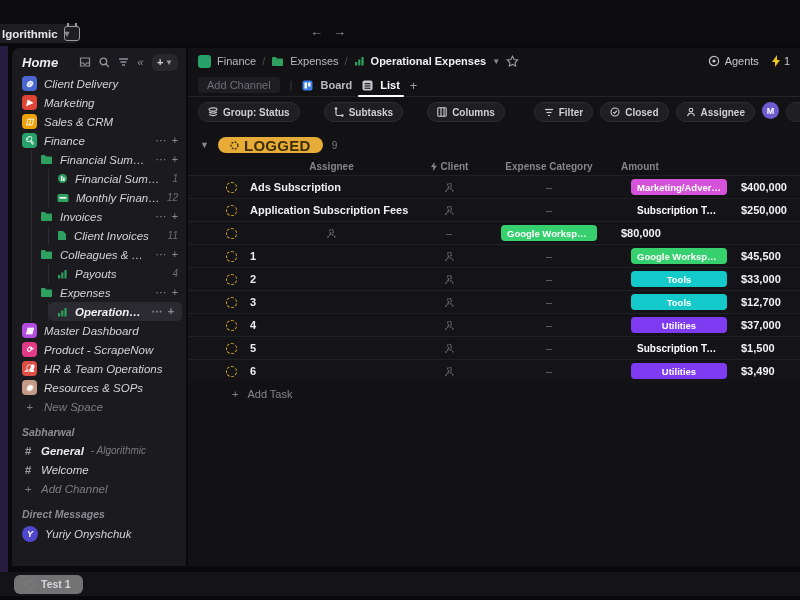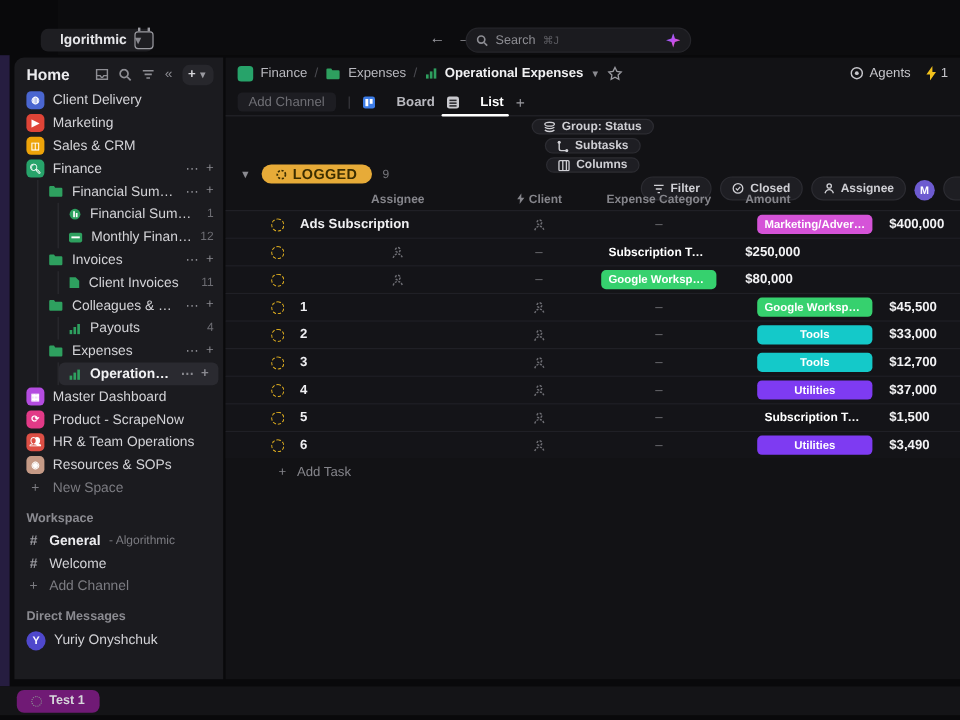--- a/index.html
+++ b/index.html
@@ -2,21 +2,21 @@
 <html><head>
 <meta charset="utf-8">
 <style>
   html,body{margin:0;padding:0;background:#09090b;}
   body{width:800px;height:600px;position:relative;overflow:hidden;
        font-family:"Liberation Sans",sans-serif;color:#e4e4e7;
        -webkit-font-smoothing:antialiased;}
   svg{display:block;}
 
   
-  .topbar{position:absolute;top:0;left:0;right:0;height:46px;background:#0c0c0e;margin-left:48px;}
+  .topbar{position:absolute;top:0;left:0;right:0;height:46px;background:#0c0c0e;}
   .ws-pill{position:absolute;top:24px;left:-14px;height:19px;background:#1e1e22;
            border-radius:6px;display:flex;align-items:center;gap:5px;padding:0 8px 0 16px;
            font-size:11.5px;font-weight:700;color:#e7e7ea;}
   .ws-chev{color:#8a8a90;font-size:9px;}
   .cal-ic{position:absolute;top:26px;left:64px;width:14px;height:13px;border:1.6px solid #9a9aa0;
           border-radius:3px;}
   .cal-ic:before{content:"";position:absolute;top:-4px;left:2px;width:2px;height:3px;background:#9a9aa0;}
   .cal-ic:after{content:"";position:absolute;top:-4px;right:2px;width:2px;height:3px;background:#9a9aa0;}
   .nav-arrows{position:absolute;top:24px;left:310px;display:flex;gap:10px;color:#9a9aa0;
               font-size:13px;}
@@ -26,21 +26,21 @@
   .searchbar .ph{font-size:10.5px;color:#8d8d93;}
   .searchbar .kbd{font-size:9px;color:#5c5c62;}
   .spark{margin-left:auto;width:12px;height:12px;background:linear-gradient(135deg,#6d6df5,#c44df0,#f06292);
          clip-path:polygon(50% 0,62% 38%,100% 50%,62% 62%,50% 100%,38% 62%,0 50%,38% 38%);}
 
   
   .purple-strip{position:absolute;left:0;top:46px;width:8px;height:526px;background:#261d40;}
 
   
   .sidebar{position:absolute;left:12px;top:48px;width:174px;height:518px;background:#1b1b1f;
-           border-radius:8px 0 0 0;overflow:hidden;font-size:11.5px;}
+           border-radius:8px 0 0 0;overflow:hidden;font-size:11.5px;font-style:italic;}
   .sb-head{display:flex;align-items:center;height:24px;padding:2px 8px 0 10px;gap:8px;}
   .sb-title{font-size:13px;font-weight:700;color:#ececef;margin-right:auto;}
   .sb-ic{color:#8e8e94;display:flex;align-items:center;}
   .sb-addpill{background:#27272c;border-radius:6px;height:17px;display:flex;align-items:center;
               padding:0 5px;gap:2px;color:#d6d6da;font-size:11px;font-weight:700;}
   .sb-addpill .c{font-size:8px;color:#9a9aa0;}
   .row{display:flex;align-items:center;height:19px;padding:0 8px 0 10px;gap:7px;color:#d3d3d7;}
   .row .lbl{white-space:nowrap;overflow:hidden;text-overflow:ellipsis;flex:1;}
   .row .cnt{font-size:10px;color:#6d6d73;}
   .row .acts{display:flex;gap:6px;color:#8a8a90;font-size:11px;}
@@ -63,37 +63,37 @@
   
   .main{position:absolute;left:188px;top:48px;width:612px;height:518px;background:#121215;}
   .bc-row{display:flex;align-items:center;height:26px;padding:0 10px;gap:6px;font-size:11px;color:#b9b9bf;}
   .bc-sep{color:#4c4c52;}
   .bc-cur{color:#f1f1f3;font-weight:700;}
   .bc-ic{width:13px;height:13px;border-radius:3px;flex:none;}
   .bc-right{margin-left:auto;display:flex;align-items:center;gap:12px;color:#c6c6cb;font-size:11px;}
   .tabs{display:flex;align-items:center;height:22px;padding:0 10px;gap:10px;
         border-bottom:1px solid #232328;font-size:11px;}
   .ghost-tab{background:#1d1d22;border-radius:4px;padding:2px 9px;color:#6f6f75;}
-  .tab{display:flex;align-items:center;gap:17px;color:#b9b9bf;font-weight:700;height:100%;position:relative;}
+  .tab{display:flex;align-items:center;gap:7px;color:#b9b9bf;font-weight:700;height:100%;position:relative;}
   .tab.active{color:#ffffff;}
   .tab.active:after{content:"";position:absolute;left:-4px;right:-4px;bottom:-1px;height:2px;background:#fff;border-radius:2px;}
   .tab-sep{color:#3c3c42;}
   .tab-plus{color:#9a9aa0;font-size:13px;}
-  .toolbar{display:flex;align-items:center;height:26px;padding:2px 10px 0;gap:3px;font-size:10px;flex-direction:column;}
+  .toolbar{display:flex;align-items:center;height:26px;padding:2px 10px 0;gap:24px;font-size:10px;}
   .pill{display:flex;align-items:center;gap:5px;background:#1e1e23;border:1px solid #2c2c32;
         border-radius:10px;height:18px;padding:0 9px;color:#cfcfd4;font-weight:700;}
-  .tb-right{margin-left:auto;display:flex;align-items:flex-end;gap:7px;}
+  .tb-right{margin-left:auto;display:flex;align-items:flex-start;gap:7px;}
   .avatar{width:17px;height:17px;border-radius:50%;background:#6d5bd0;color:#fff;font-size:9px;
           font-weight:700;display:flex;align-items:center;justify-content:center;}
   .cut-pill{width:14px;height:18px;background:#1e1e23;border:1px solid #2c2c32;border-radius:10px 0 0 10px;
             margin-right:-12px;}
   .group-hd{display:flex;align-items:center;height:20px;margin:10px 0 2px;padding:0 12px;gap:9px;}
   .g-chev{color:#8a8a90;font-size:9px;}
   .status-pill{display:flex;align-items:center;gap:5px;border-radius:9px;height:16px;padding:0 12px;
-               color:#3c2e00;font-size:12px;font-weight:700;letter-spacing:.3px;}
+               color:#3c2e00;font-size:15px;font-weight:700;letter-spacing:.3px;}
   .g-cnt{color:#77777d;font-size:10px;}
   .tgrid{display:grid;grid-template-columns:18px 175px 60px 140px 120px 1fr;align-items:center;
          padding:0 12px 0 38px;}
   .thead{height:18px;font-size:10px;color:#85858b;font-weight:700;}
   .thead .c-name{padding-left:6px;}
   .cc{text-align:center;}
   .c-amount{padding-left:2px;}
   .trow{height:22px;border-top:1px solid #202026;font-size:11px;background:#141418;}
   .trow:last-of-type{border-bottom:1px solid #202026;}
   .t-name{padding-left:6px;font-weight:700;color:#efeff2;white-space:nowrap;overflow:hidden;}
@@ -105,45 +105,36 @@
   .badge.plain{background:transparent!important;font-size:10px;}
   .t-amount{padding-left:2px;font-weight:700;color:#f2f2f4;}
   .addtask{display:flex;align-items:center;height:24px;padding-left:44px;gap:9px;color:#85858b;
            font-size:11px;}
   .status-ic{width:11px;height:11px;border-radius:50%;border:1.5px dashed #d7a81f;box-sizing:border-box;}
   .mini-ic{flex:none;}
 
   
   .bottombar{position:absolute;left:0;right:0;top:572px;height:24px;background:#141417;
              display:flex;align-items:center;padding-left:14px;}
-  .btab{display:flex;align-items:center;gap:6px;background:#701a75;border-radius:6px;height:19px;
+  .btab{display:flex;align-items:center;gap:6px;background:#737373;border-radius:6px;height:19px;
         padding:0 12px;font-size:10.5px;font-weight:700;color:#d6d6da;}
   .btab-dot{width:9px;height:9px;border-radius:50%;border:1.5px dotted #8a8a90;box-sizing:border-box;}
 </style>
 </head>
 <body>
 
 <div class="topbar">
   <div class="ws-pill">
     <span>lgorithmic</span>
     <span class="ws-chev">▼</span>
   </div>
   <div class="cal-ic"></div>
   <div class="nav-arrows">
     <span>←</span>
     <span>→</span>
-  </div>
-  <div class="searchbar">
-    <svg width="10" height="10" viewBox="0 0 10 10">
-      <circle cx="4" cy="4" r="3" fill="none" stroke="#8d8d93" stroke-width="1.4"></circle>
-      <line x1="6.4" y1="6.4" x2="9" y2="9" stroke="#8d8d93" stroke-width="1.4"></line>
-    </svg>
-    <span class="ph">Search</span>
-    <span class="kbd">⌘J</span>
-    <span class="spark"></span>
   </div>
 </div>
 
 <div class="purple-strip"></div>
 
 <div class="sidebar">
   <div class="sb-head">
     <span class="sb-title">Home</span>
     <span class="sb-ic">
       <svg width="12" height="12" viewBox="0 0 12 12">
@@ -298,21 +289,21 @@
   </div>
   <div class="row">
     <span class="sp-ic" style="background: rgb(197, 154, 134);">◉</span>
     <span class="lbl">Resources &amp; SOPs</span>
   </div>
   <div class="row dim-row">
     <span style="width:15px;text-align:center;">+</span>
     <span class="lbl">New Space</span>
   </div>
 
-  <div class="sec-lbl">Workspace</div>
+  <div class="sec-lbl">Sabharwal</div>
   <div class="row">
     <span class="hash">#</span>
     <span class="lbl" style="flex:none;font-weight:700;color:#ececef;">General</span>
     <span class="suffix">- Algorithmic</span>
   </div>
   <div class="row">
     <span class="hash">#</span>
     <span class="lbl">Welcome</span>
   </div>
   <div class="row dim-row">
@@ -477,20 +468,21 @@
         </svg>
       </span>
     <span class="t-client">–</span>
     <span class="t-cat">
         <span class="badge" style="background: rgb(213, 83, 216);">Marketing/Adverti...</span>
       </span>
     <span class="t-amount">$400,000</span>
   </div>
   <div class="tgrid trow">
     <span class="status-ic"></span>
+    <span class="t-name">Application Subscription Fees</span>
     <span class="t-assignee">
         <svg width="11" height="11" viewBox="0 0 10 10">
           <circle cx="5" cy="3" r="1.8" fill="none" stroke="#6f6f75" stroke-width="1.1" stroke-dasharray="1.6 1"></circle>
           <path d="M1.5 9 q1-3 3.5-3 t3.5 3" fill="none" stroke="#6f6f75" stroke-width="1.1" stroke-dasharray="1.6 1"></path>
         </svg>
       </span>
     <span class="t-client">–</span>
     <span class="t-cat">
         <span class="badge plain">Subscription Tools</span>
       </span>

